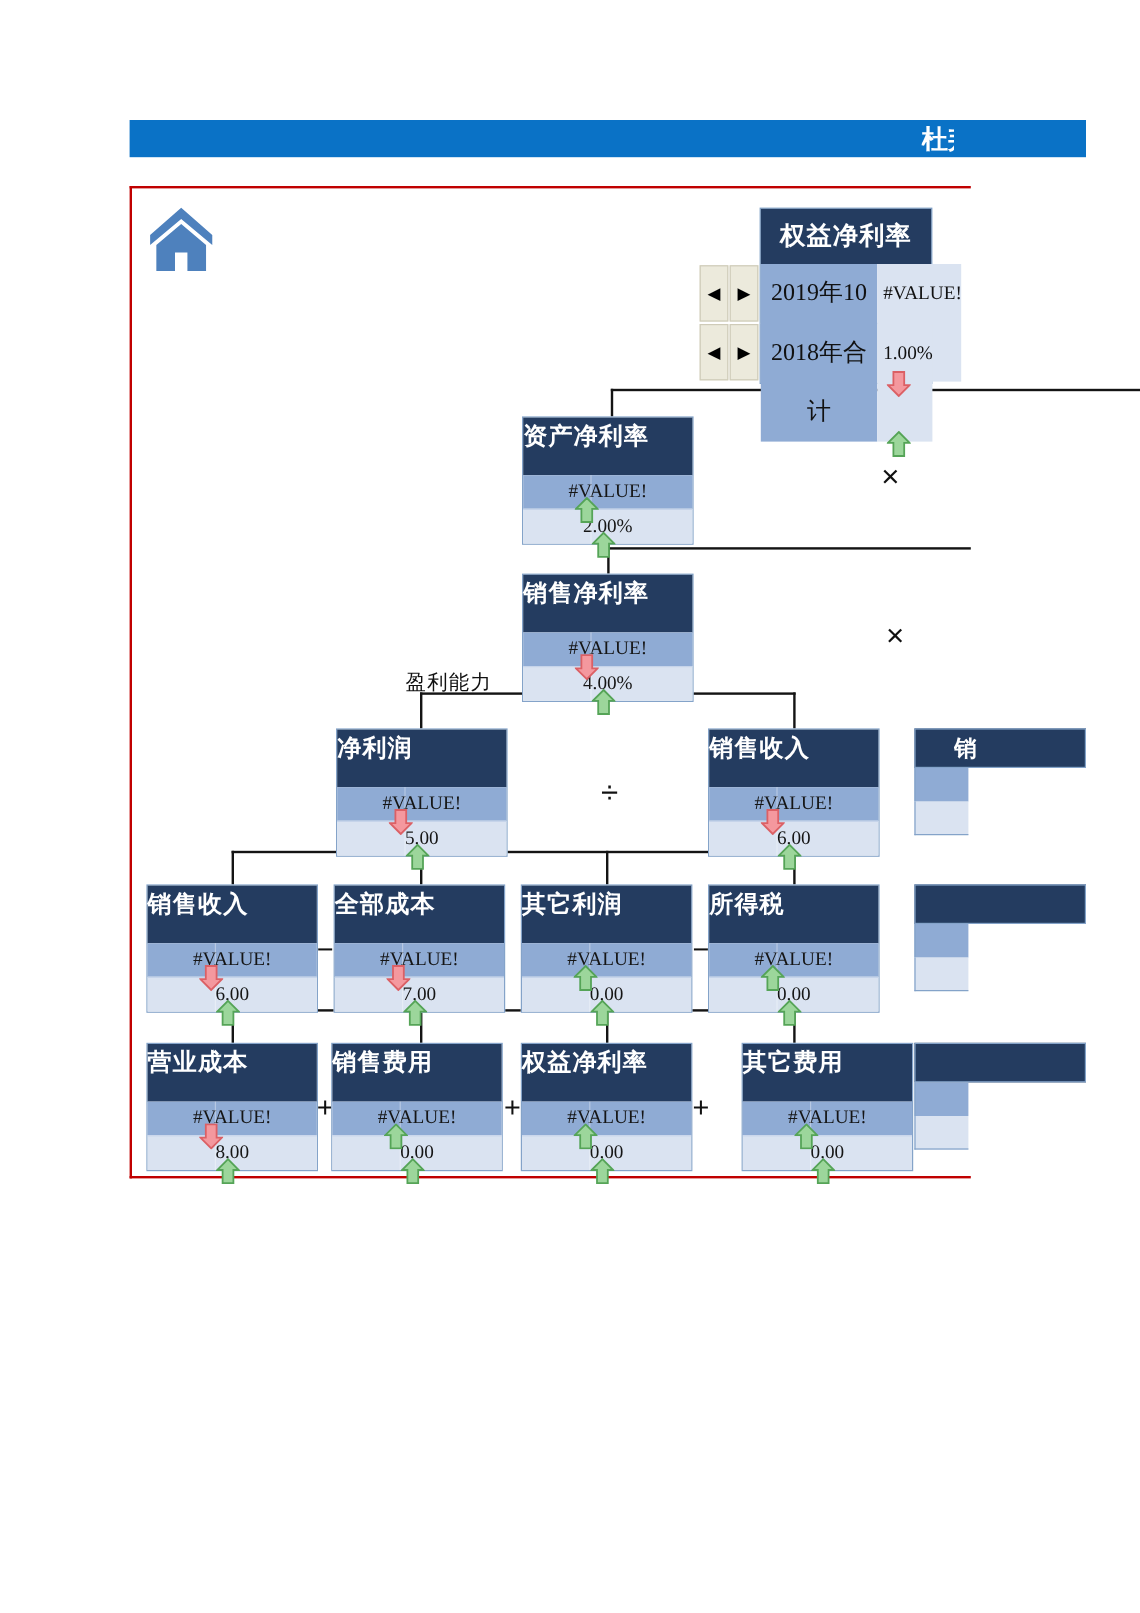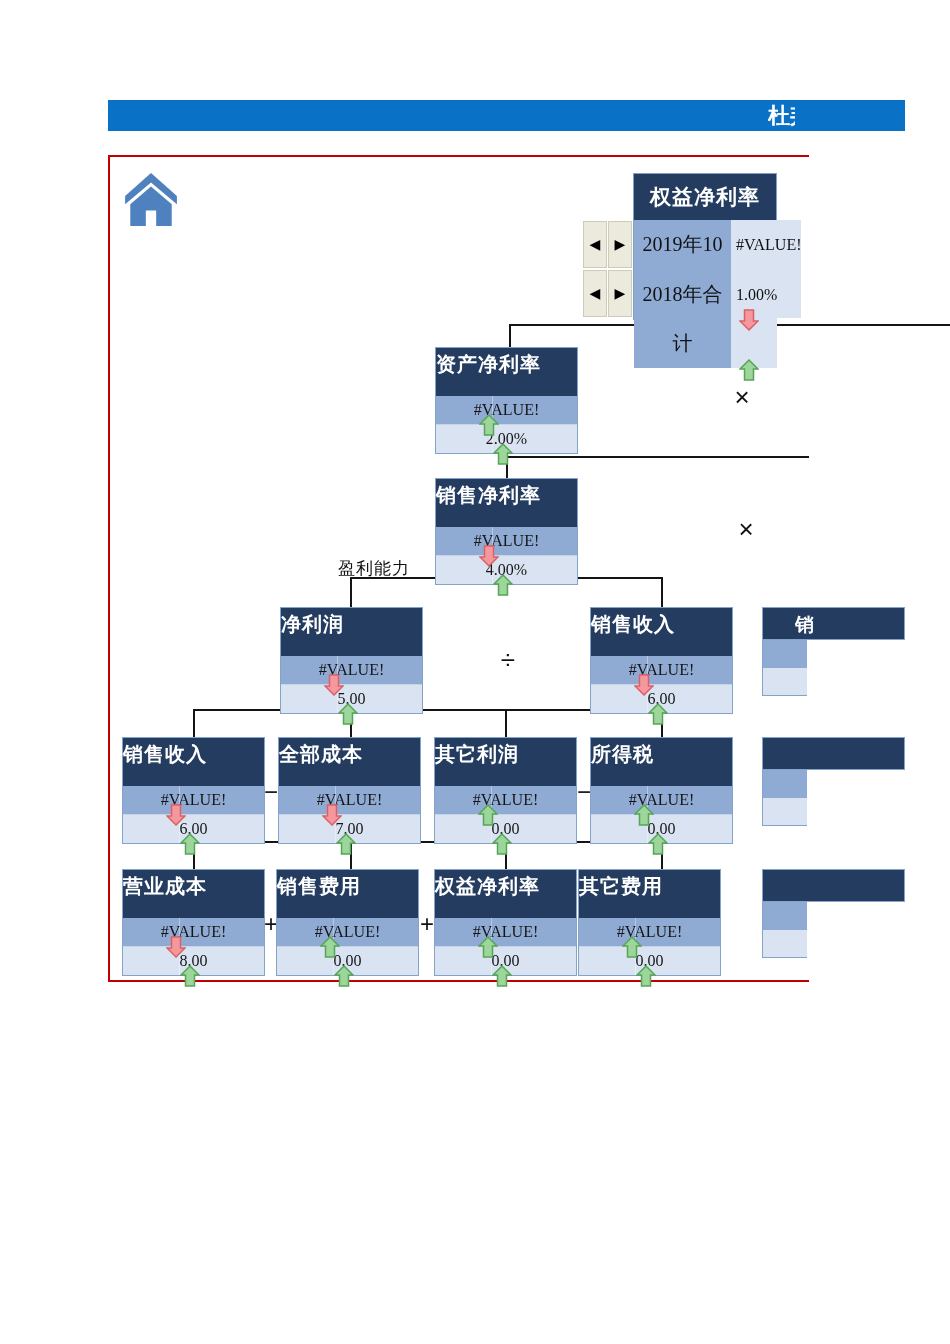--- a/index.html
+++ b/index.html
@@ -315,21 +315,21 @@
           </svg>
         </span></div>
     <div class="node-row r2"><span>0.00</span>
       <span class="arrow a2 trend-up">
           <svg class="up" viewBox="0 0 20 22">
             <polygon points="10,1 19,10 14.5,10 14.5,21 5.5,21 5.5,10 1,10" fill="#9cd69b" stroke="#55a457" stroke-width="1.5"></polygon>
           </svg>
         </span></div>
   </div>
 
-  <div class="node" style="left:578px;top:869px">
+  <div class="node" style="left:618px;top:869px">
     <div class="node-title">其它费用</div>
     <div class="node-row r1"><span>#VALUE!</span>
       <span class="arrow a1 trend-up">
           <svg class="up" viewBox="0 0 20 22">
             <polygon points="10,1 19,10 14.5,10 14.5,21 5.5,21 5.5,10 1,10" fill="#9cd69b" stroke="#55a457" stroke-width="1.5"></polygon>
           </svg>
         </span></div>
     <div class="node-row r2"><span>0.00</span>
       <span class="arrow a2 trend-up">
           <svg class="up" viewBox="0 0 20 22">

